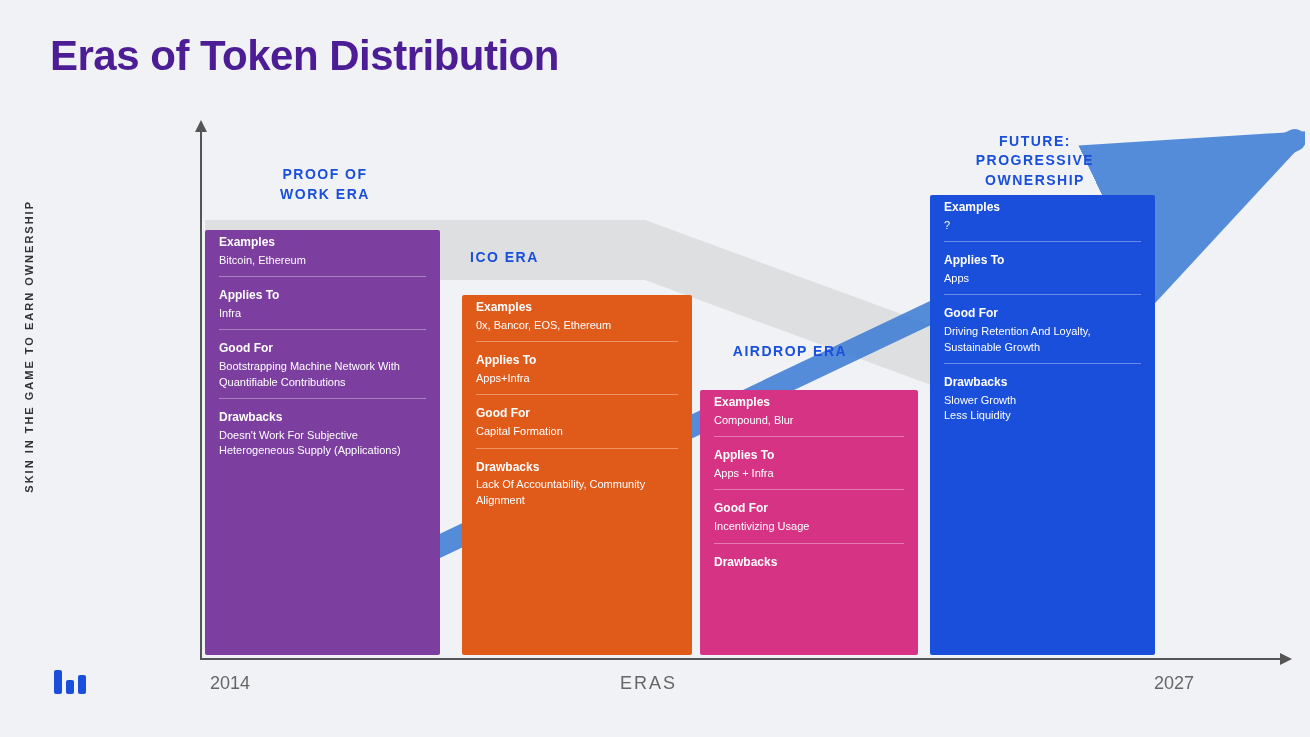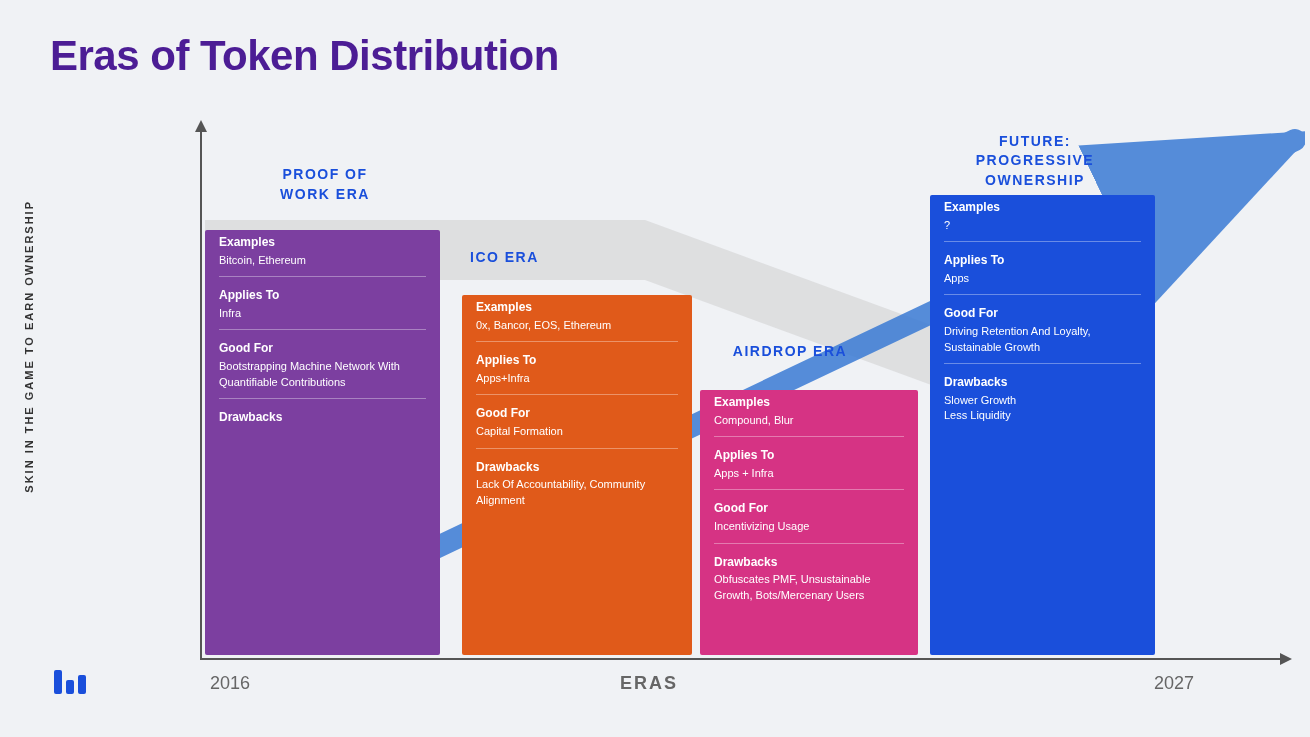--- a/index.html
+++ b/index.html
@@ -82,21 +82,21 @@
       top: 673px;
       font-size: 18px;
       color: #666;
     }
     .x-label-eras {
       position: absolute;
       left: 620px;
       top: 673px;
       font-size: 18px;
       color: #666;
-      font-weight: 700;
+      font-weight: 400;
       letter-spacing: 2px;
     }
     .x-label-2027 {
       position: absolute;
       left: 1118px;
       top: 673px;
       font-size: 18px;
       color: #666;
       margin-left: 36px;
     }
@@ -248,21 +248,21 @@
 </head>
 <body>
 
 <h1 class="main-title">Eras of Token Distribution</h1>
 
 <div class="y-axis-label">SKIN IN THE GAME TO EARN OWNERSHIP</div>
 
 <div class="axis-y"></div>
 <div class="axis-x"></div>
 
-<div class="x-label-2009">2016</div>
+<div class="x-label-2009">2014</div>
 <div class="x-label-eras">ERAS</div>
 <div class="x-label-2027">2027</div>
 
 <svg class="diagonal-band" viewBox="0 0 740 200" preserveAspectRatio="none" xmlns="http://www.w3.org/2000/svg">
   <polygon points="0,30 440,30 740,140 740,200 440,90 0,90" fill="rgba(200,200,200,0.45)"></polygon>
 </svg>
 
 <svg class="trend-line" viewBox="0 0 1100 560" preserveAspectRatio="none" xmlns="http://www.w3.org/2000/svg">
 
   <defs>
@@ -294,20 +294,21 @@
     <span class="label">Examples</span>
     <span class="value">Bitcoin, Ethereum</span>
     <hr class="divider">
     <span class="label">Applies To</span>
     <span class="value">Infra</span>
     <hr class="divider">
     <span class="label">Good For</span>
     <span class="value">Bootstrapping Machine Network With Quantifiable Contributions</span>
     <hr class="divider">
     <span class="label">Drawbacks</span>
+    <span class="value">Doesn't Work For Subjective Heterogeneous Supply (Applications)</span>
   </div>
 </div>
 
 <div class="era-ico">
   <div class="era-content">
     <span class="label">Examples</span>
     <span class="value">0x, Bancor, EOS, Ethereum</span>
     <hr class="divider">
     <span class="label">Applies To</span>
     <span class="value">Apps+Infra</span>
@@ -325,21 +326,20 @@
     <span class="label">Examples</span>
     <span class="value">Compound, Blur</span>
     <hr class="divider">
     <span class="label">Applies To</span>
     <span class="value">Apps + Infra</span>
     <hr class="divider">
     <span class="label">Good For</span>
     <span class="value">Incentivizing Usage</span>
     <hr class="divider">
     <span class="label">Drawbacks</span>
-    <span class="value">Obfuscates PMF, Unsustainable Growth, Bots/Mercenary Users</span>
   </div>
 </div>
 
 <div class="era-future">
   <div class="era-content">
     <span class="label">Examples</span>
     <span class="value">?</span>
     <hr class="divider">
     <span class="label">Applies To</span>
     <span class="value">Apps</span>

